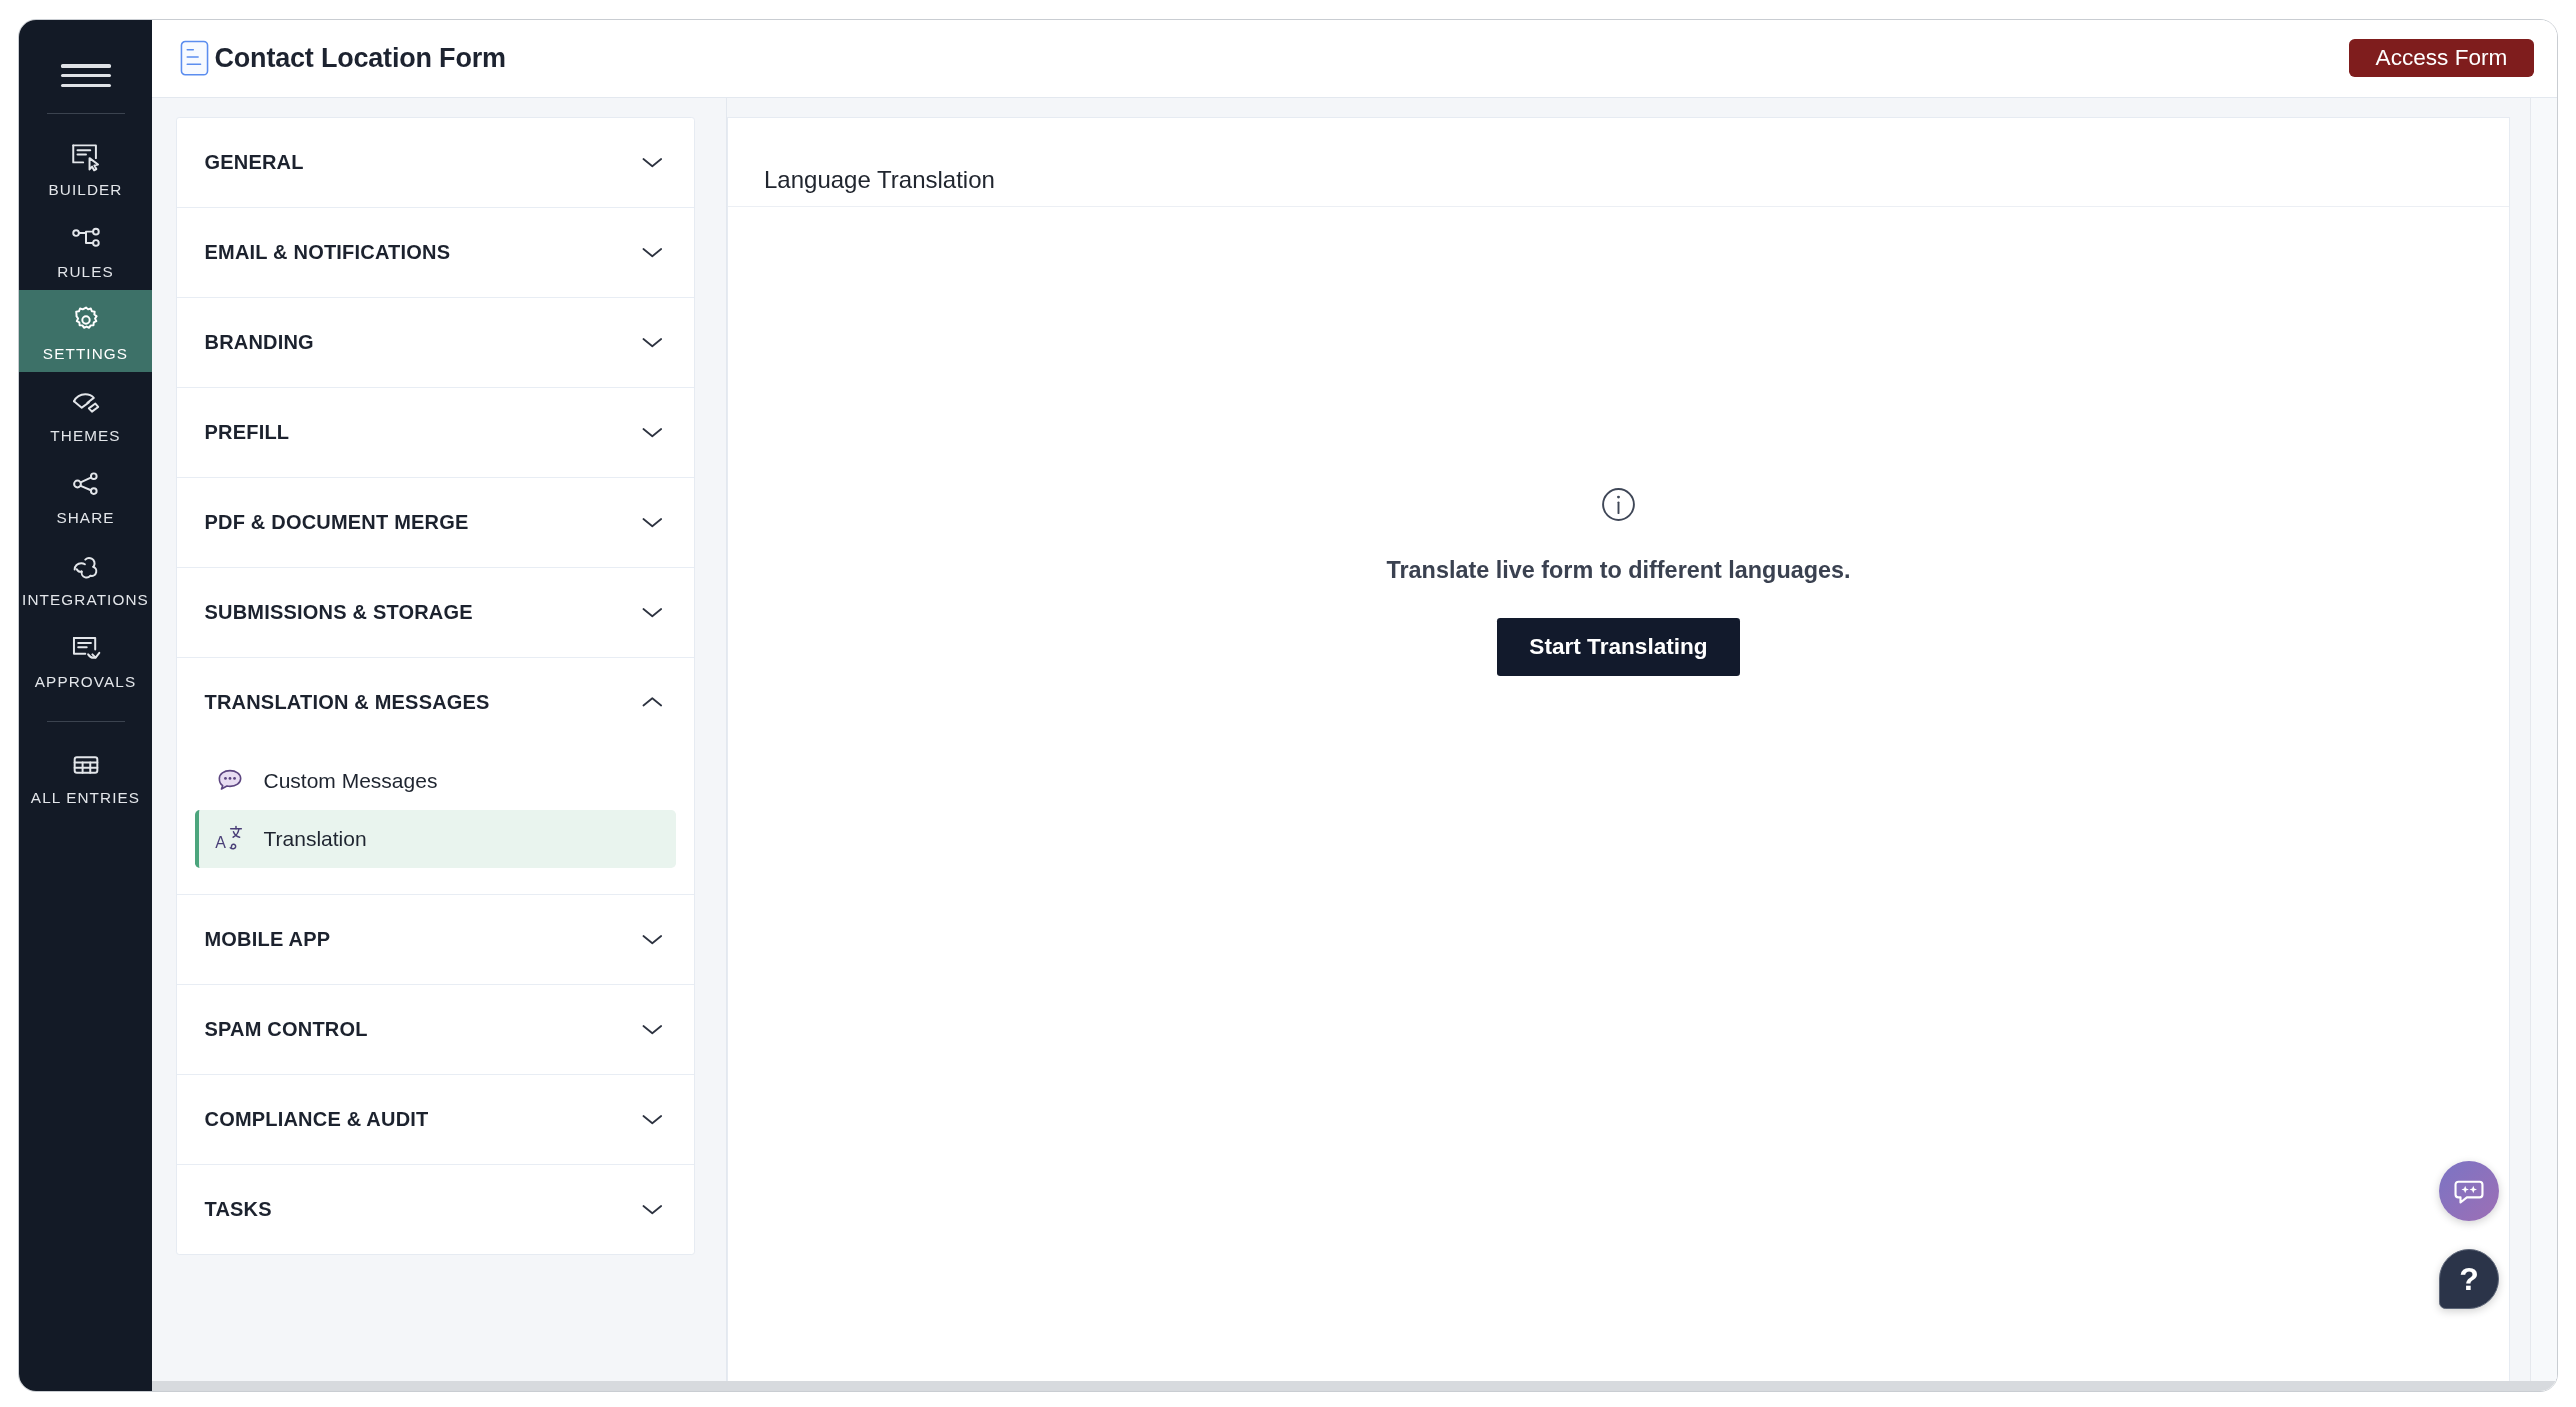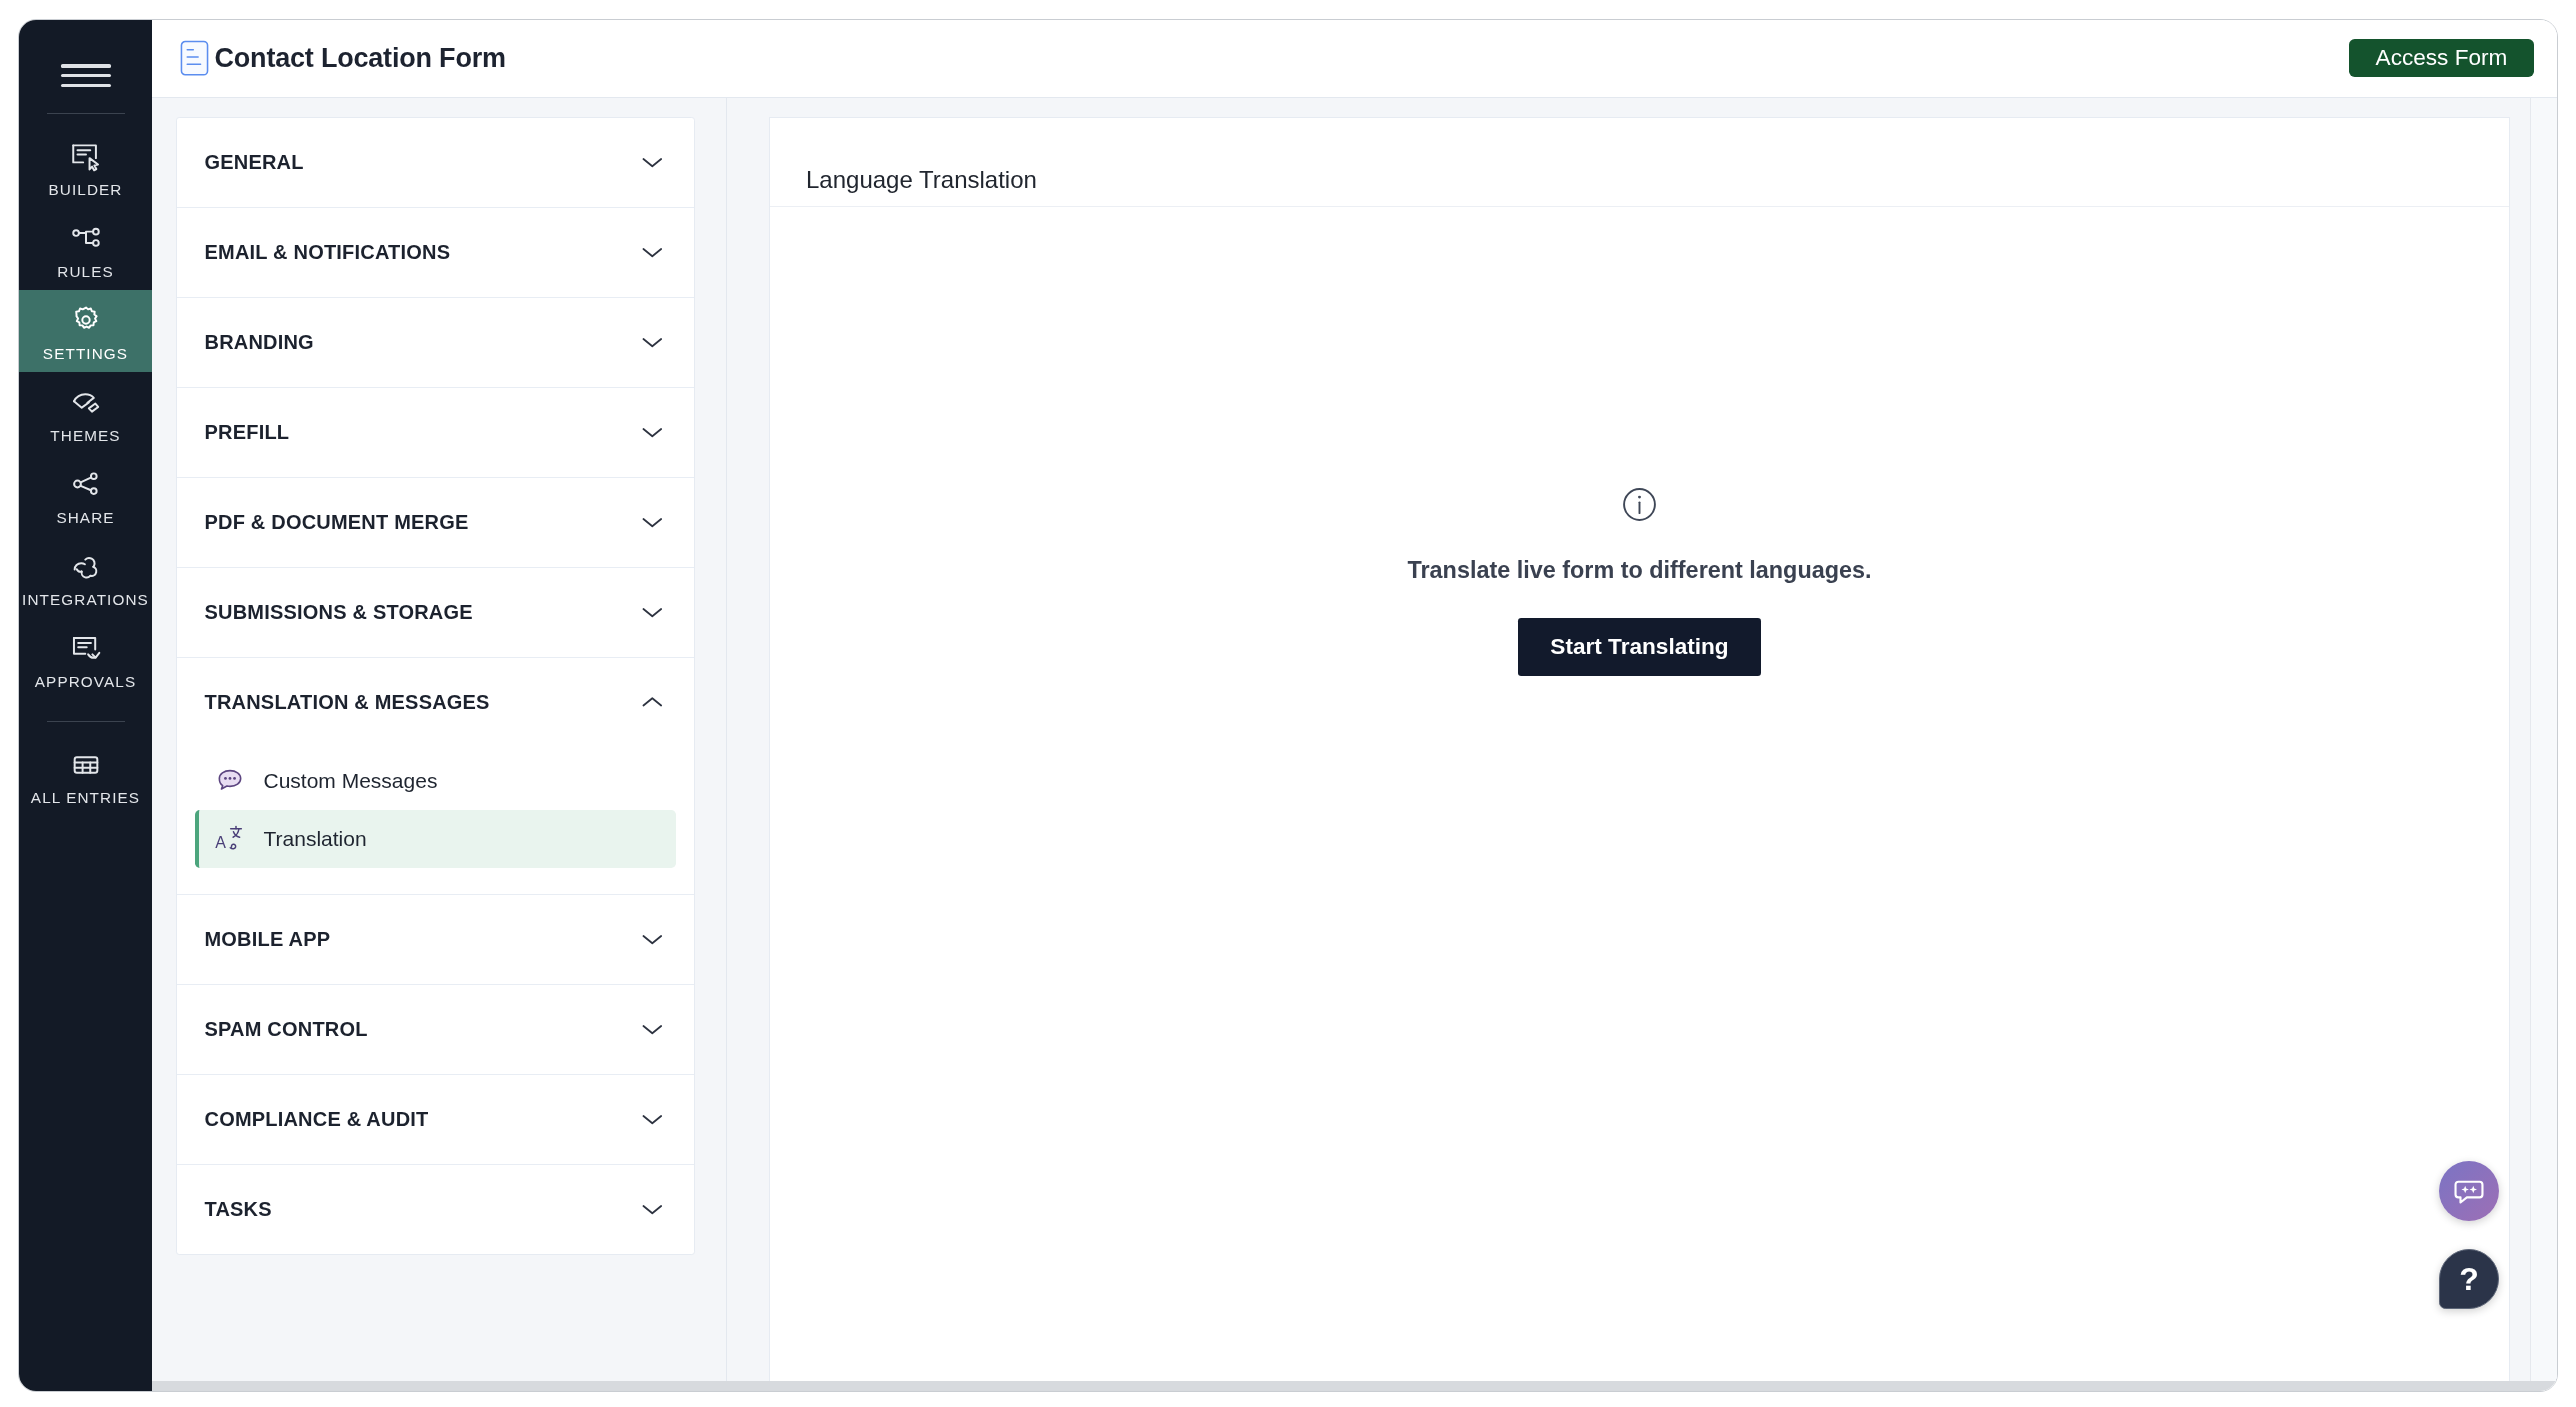--- a/index.html
+++ b/index.html
@@ -79,33 +79,33 @@
     padding: 0 22.6px 0 27.5px;
   }
   #form-title-wrap { display: flex; align-items: center; gap: 6px; }
   .doc-icon { width: 29px; height: 36px; display:block; }
   #form-title {
     font-size: 27px; font-weight: 700; color: #1d2330;
     letter-spacing: -0.2px;
   }
   #topbar-spacer { flex: 1 1 auto; }
   #access-form-btn {
-    background: #14532d;
+    background: #7f1d1d;
     color: #ffffff;
     border: none;
     border-radius: 5.7px;
     font-size: 22.6px;
     font-family: "Liberation Sans", sans-serif;
     padding: 6px 27px;
     cursor: pointer;
     white-space: nowrap;
   }
 
   
-  #body-split { flex: 1 1 auto; display: flex; min-height: 0; position: relative; gap: 42px; }
+  #body-split { flex: 1 1 auto; display: flex; min-height: 0; position: relative; }
 
   
   #settings-col {
     width: 575px; flex: 0 0 575px;
     background: #f4f6f9;
     border-right: 0.8px solid #e3e8ef;
     padding: 19.4px 31.5px 0 24px;
     overflow: hidden;
   }
   #settings-list {

